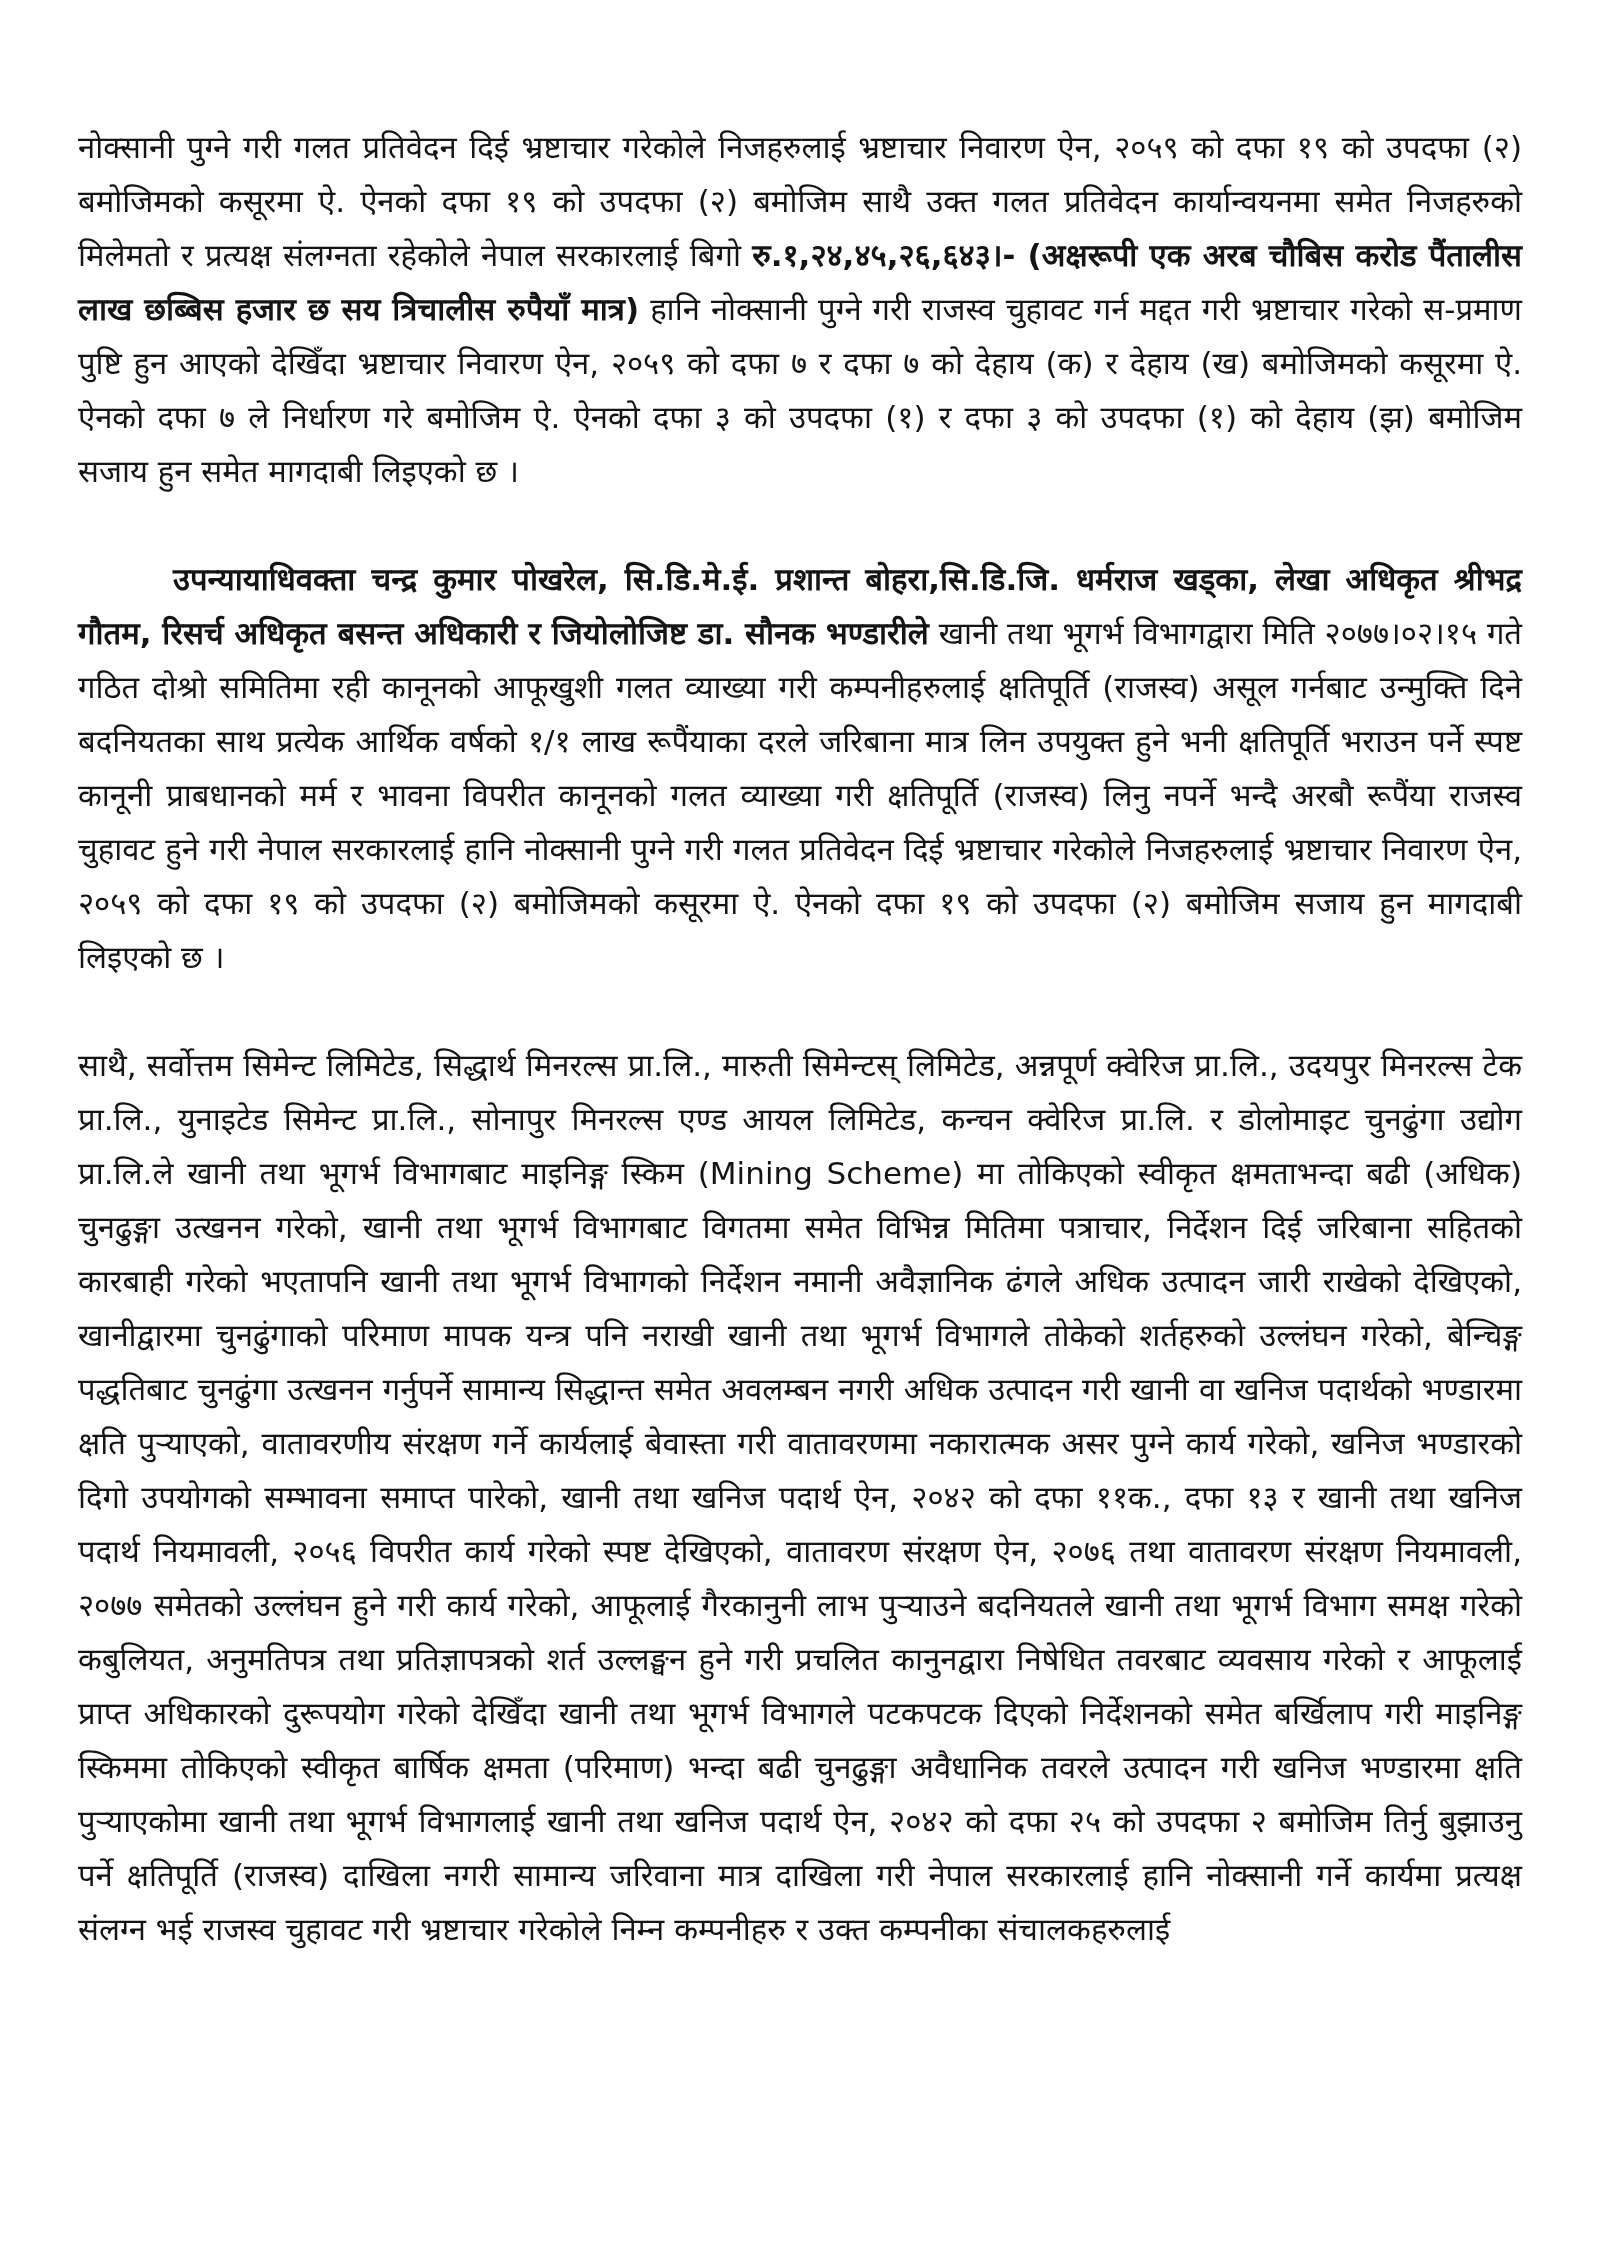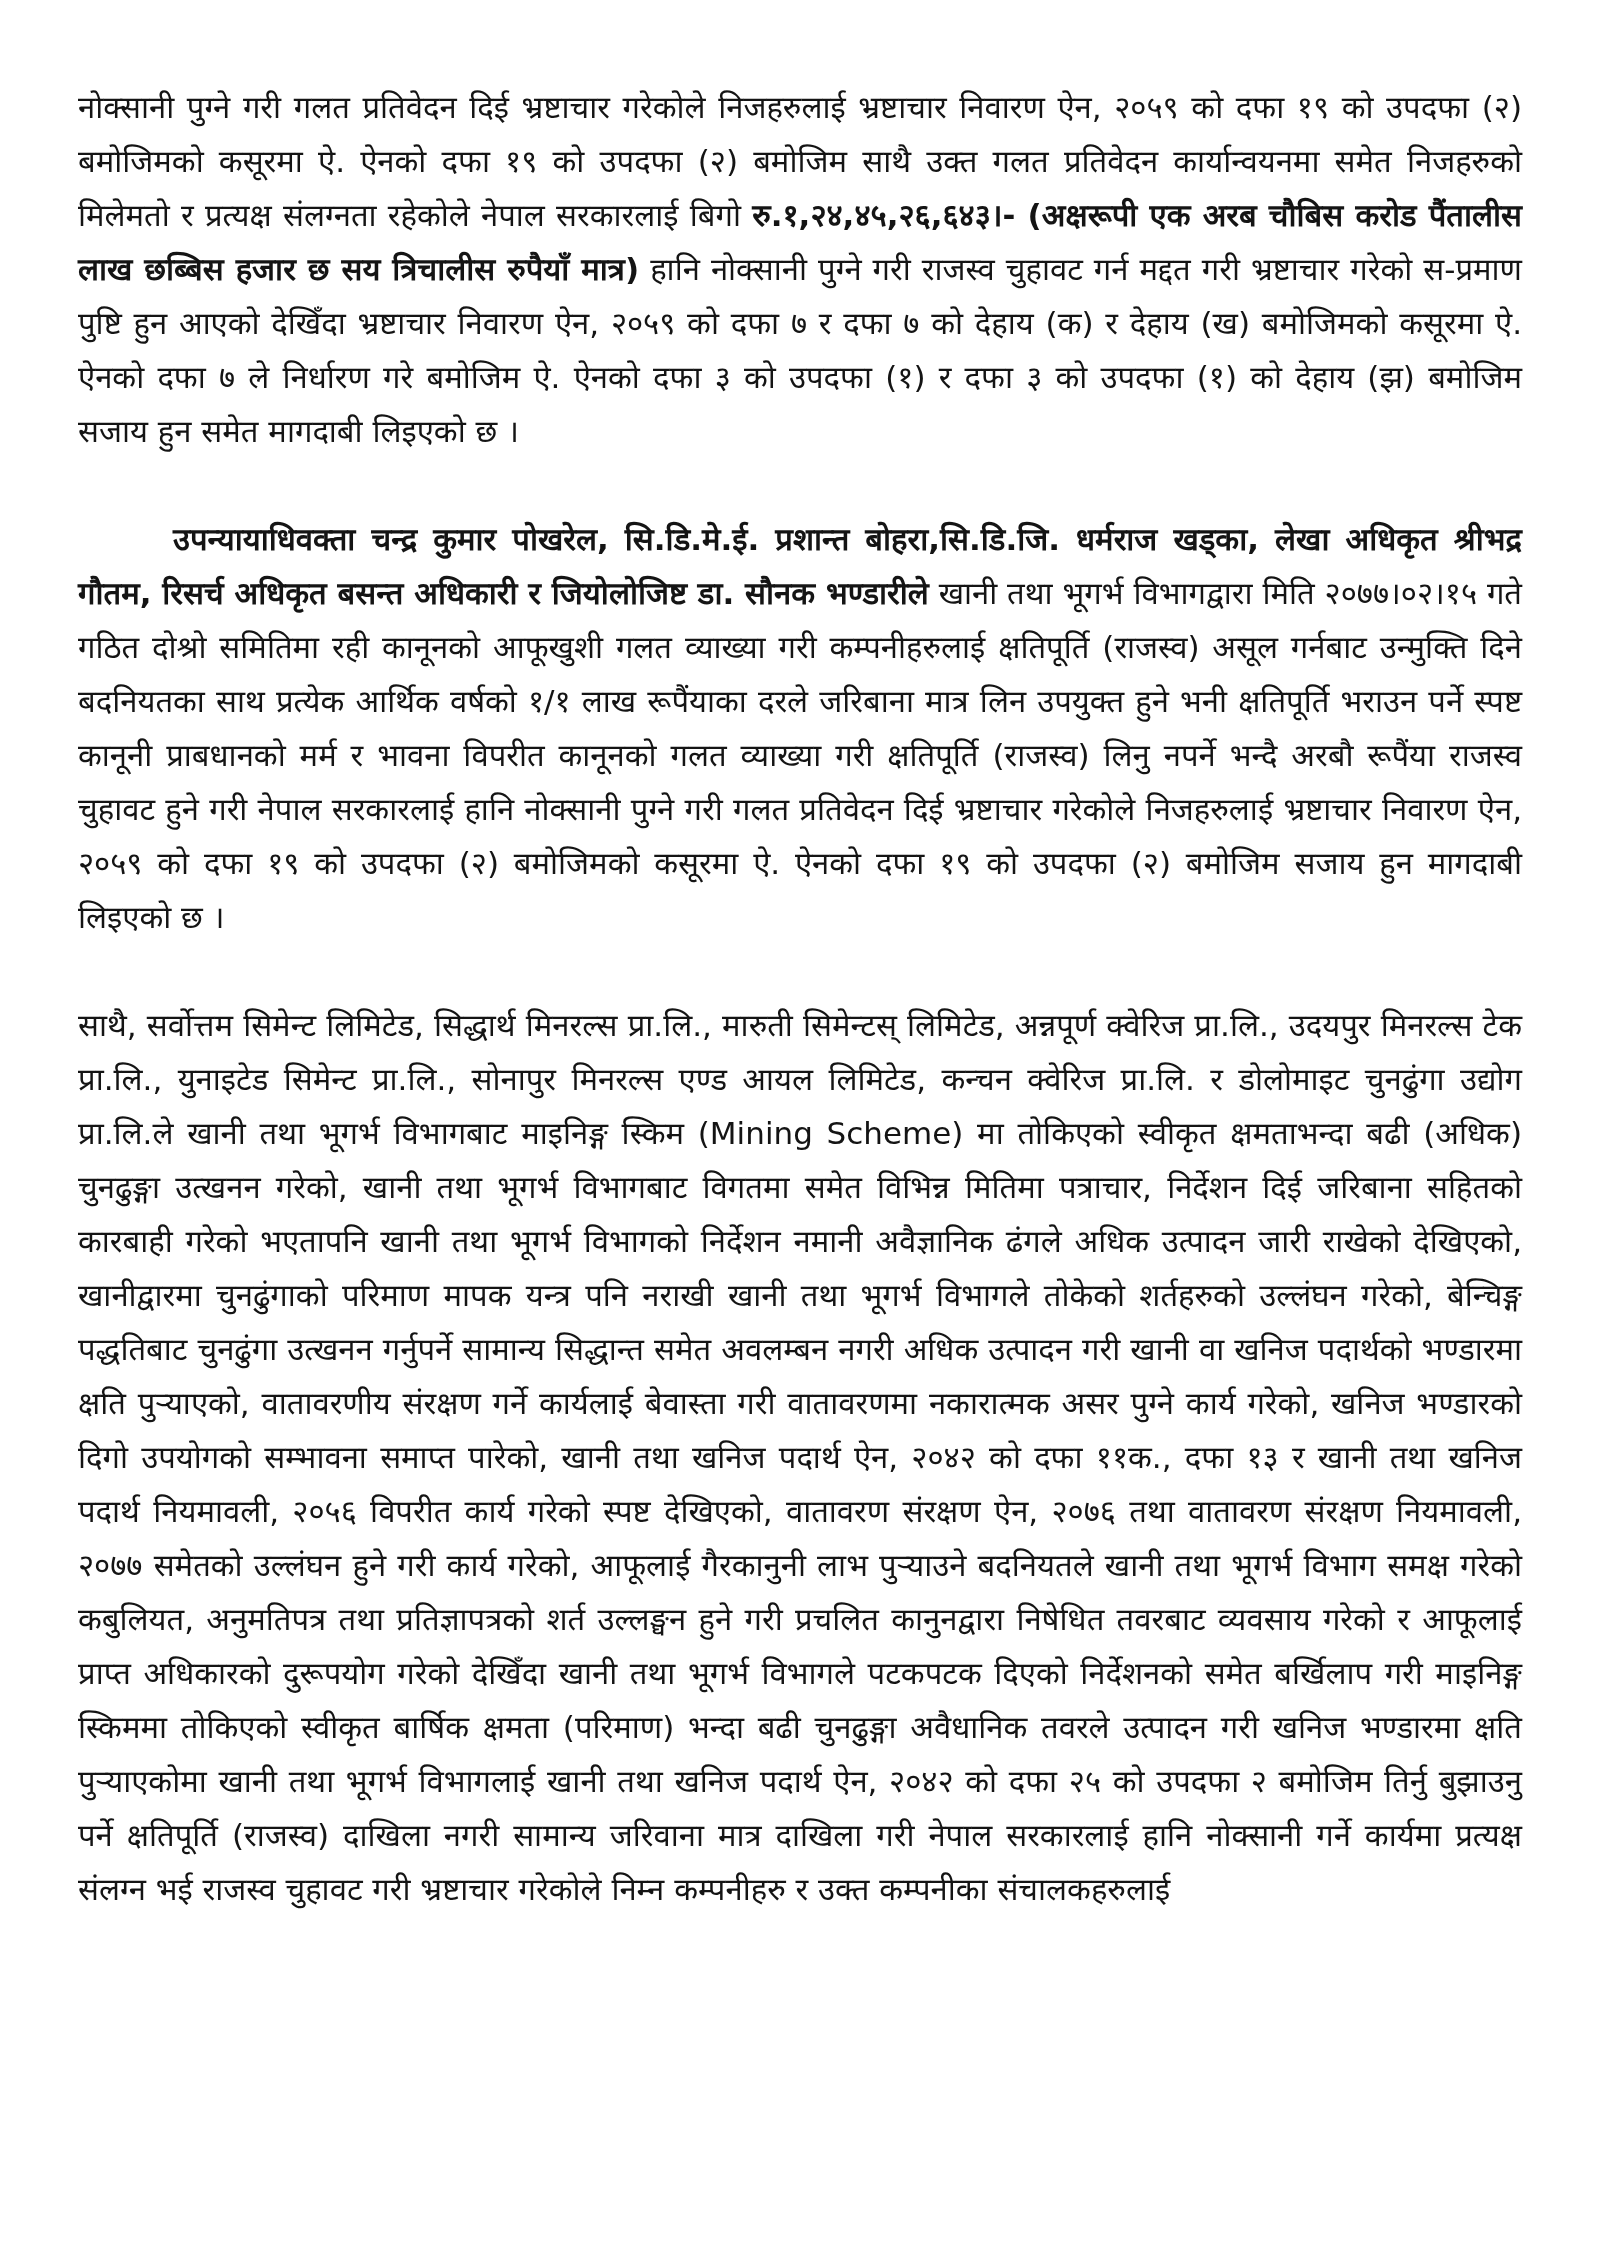--- a/index.html
+++ b/index.html
@@ -5,21 +5,21 @@
   html, body {
     margin: 0;
     padding: 0;
     background: #ffffff;
   }
   .page {
     width: 1600px;
     height: 2262px;
     box-sizing: border-box;
     background: #ffffff;
-    padding: 80px 78px 0 78px;
+    padding: 120px 78px 0 78px;
     font-family: "DejaVu Sans", sans-serif;
     color: #141414;
     font-size: 31px;
     line-height: 54px;
     text-align: justify;
     overflow: hidden;
   }
   .para {
     margin: 0 0 54px 0;
     text-align: justify;

